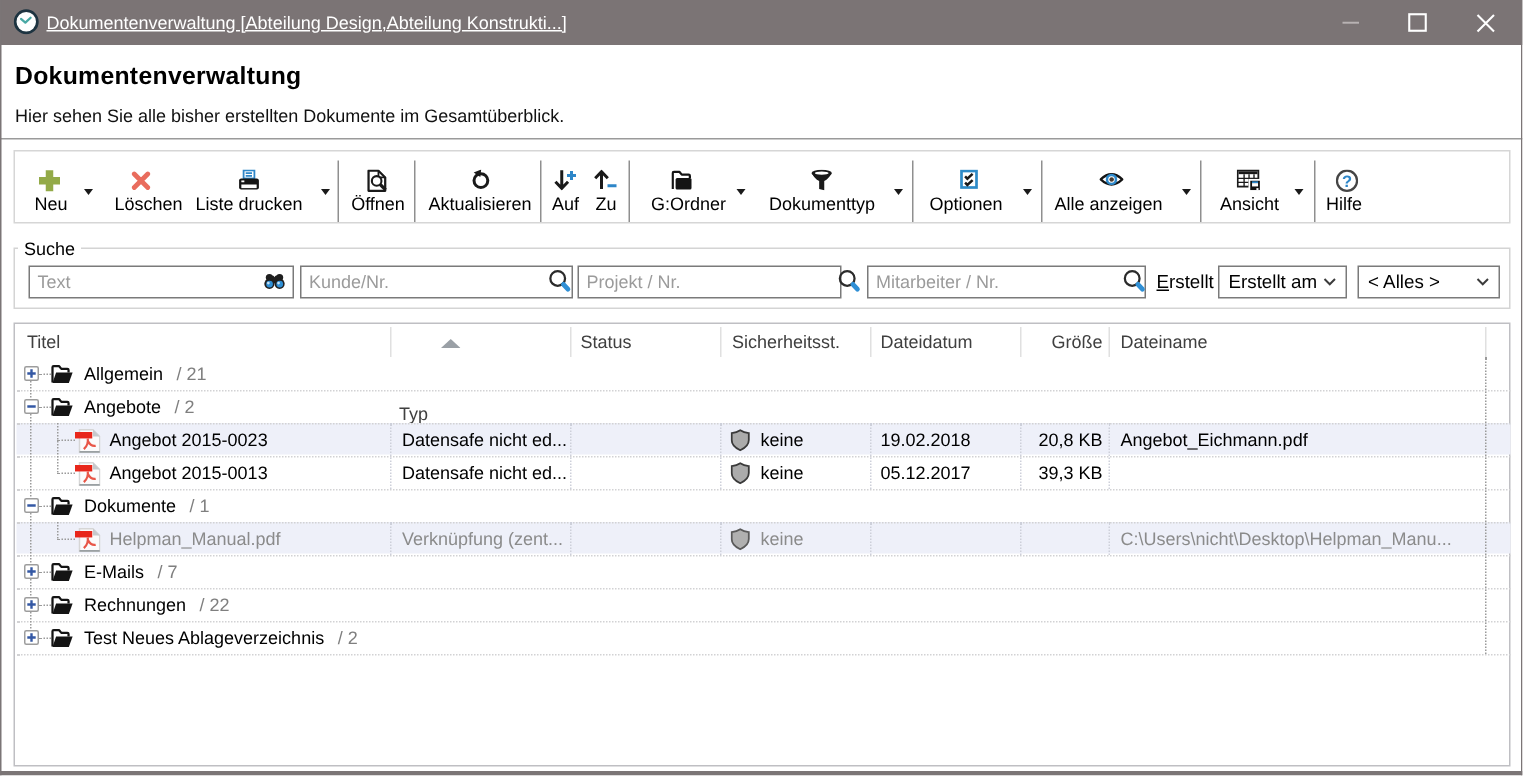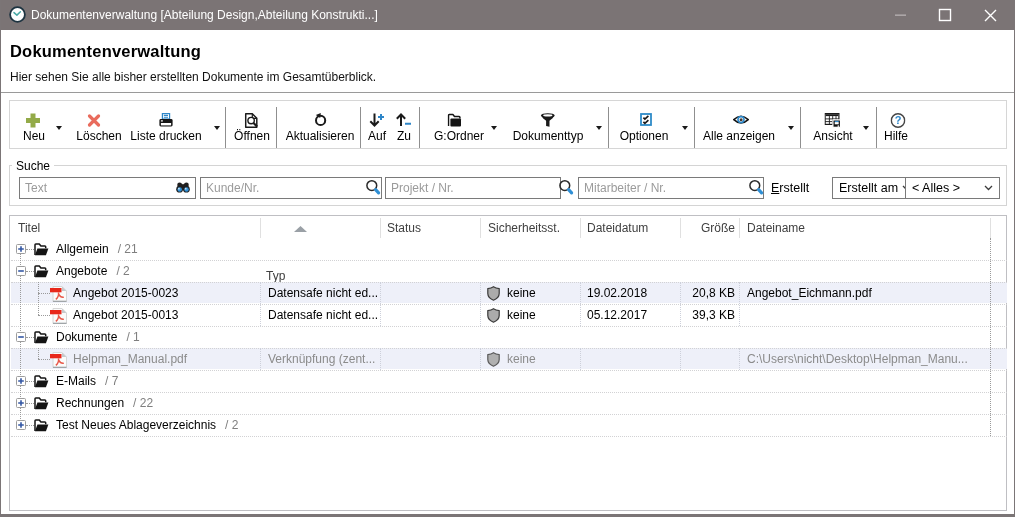--- a/index.html
+++ b/index.html
@@ -1,21 +1,21 @@
 <!DOCTYPE html>
 <html><head>
 <meta charset="utf-8">
 <style>
 * { margin:0; padding:0; box-sizing:border-box; }
 html,body { width:1015px; height:517px; overflow:hidden; }
 body { font-family:"Liberation Sans", sans-serif; background:#fff; position:relative; }
 .abs { position:absolute; }
 .win-border { position:absolute; left:0; top:0; width:1015px; height:517px; border:1px solid #7b7576; border-top:none; border-bottom:3px solid #7b7576; pointer-events:none; z-index:50; }
 .titlebar { position:absolute; left:0; top:0; width:1015px; height:30px; background:#7b7475; }
-.title-text { position:absolute; left:31px; top:0; height:30px; line-height:30px; color:#ffffff; font-size:12px; }
+.title-text { position:absolute; left:31px; top:0; height:30px; line-height:30px; color:#ffffff; font-size:12px;text-decoration:underline; }
 .cap { position:absolute; top:0; height:30px; }
 .headline { position:absolute; left:10px; top:42px; font-size:16.5px; font-weight:bold; color:#000; letter-spacing:0.2px; }
 .subline { position:absolute; left:10px; top:70px; font-size:12px; color:#111; }
 .hsep { position:absolute; left:0; top:92px; width:1015px; height:1px; background:#9a9a9a; }
 .toolbar { position:absolute; left:9px; top:100px; width:998px; height:49px; border:1px solid #d6d6d6; background:#fff; }
 .tbi { position:absolute; top:0; text-align:center; }
 .tbi .ic { position:absolute; top:12px; left:50%; transform:translateX(-50%); }
 .tbl { position:absolute; top:28px; left:50%; transform:translateX(-50%); font-size:12px; color:#000; white-space:nowrap; }
 .tbsep { position:absolute; top:6px; width:1px; height:41px; background:#8f8f8f; }
 .caret { position:absolute; top:24.5px; width:0; height:0; border-left:3.5px solid transparent; border-right:3.5px solid transparent; border-top:4.5px solid #1a1a1a; }
@@ -208,21 +208,21 @@
 <svg class="sico" style="left:558px; top:179px;" width="16" height="17" viewBox="0 0 16 17">
   <circle cx="6.8" cy="6.6" r="4.9" fill="none" stroke="#2b2b2b" stroke-width="1.5"></circle>
   <line x1="10.6" y1="10.6" x2="13.6" y2="13.8" stroke="#2f8fd5" stroke-width="3.2" stroke-linecap="round"></line>
 </svg>
 <div class="sinput" style="left:578px; width:186px;">Mitarbeiter / Nr.</div>
 <svg class="sico" style="left:748px; top:179px;" width="16" height="17" viewBox="0 0 16 17">
   <circle cx="6.8" cy="6.6" r="4.9" fill="none" stroke="#2b2b2b" stroke-width="1.5"></circle>
   <line x1="10.6" y1="10.6" x2="13.6" y2="13.8" stroke="#2f8fd5" stroke-width="3.2" stroke-linecap="round"></line>
 </svg>
 <div class="abs" style="left:771px; top:181px; font-size:12.5px; color:#000;"><span style="text-decoration:underline;">E</span>rstellt</div>
-<div class="combo" style="left:812px; width:86px;margin-left:20px;">Erstellt am
+<div class="combo" style="left:812px; width:86px;">Erstellt am
   <svg class="chev" width="9" height="6" viewBox="0 0 9 6">
       <path d="M1 1 L4.5 4.5 L8 1" fill="none" stroke="#3b3b3b" stroke-width="1.3"></path>
     </svg>
 </div>
 <div class="combo" style="left:905px; width:95px;">&lt; Alles &gt;
   <svg class="chev" width="9" height="6" viewBox="0 0 9 6">
       <path d="M1 1 L4.5 4.5 L8 1" fill="none" stroke="#3b3b3b" stroke-width="1.3"></path>
     </svg>
 </div>
 

